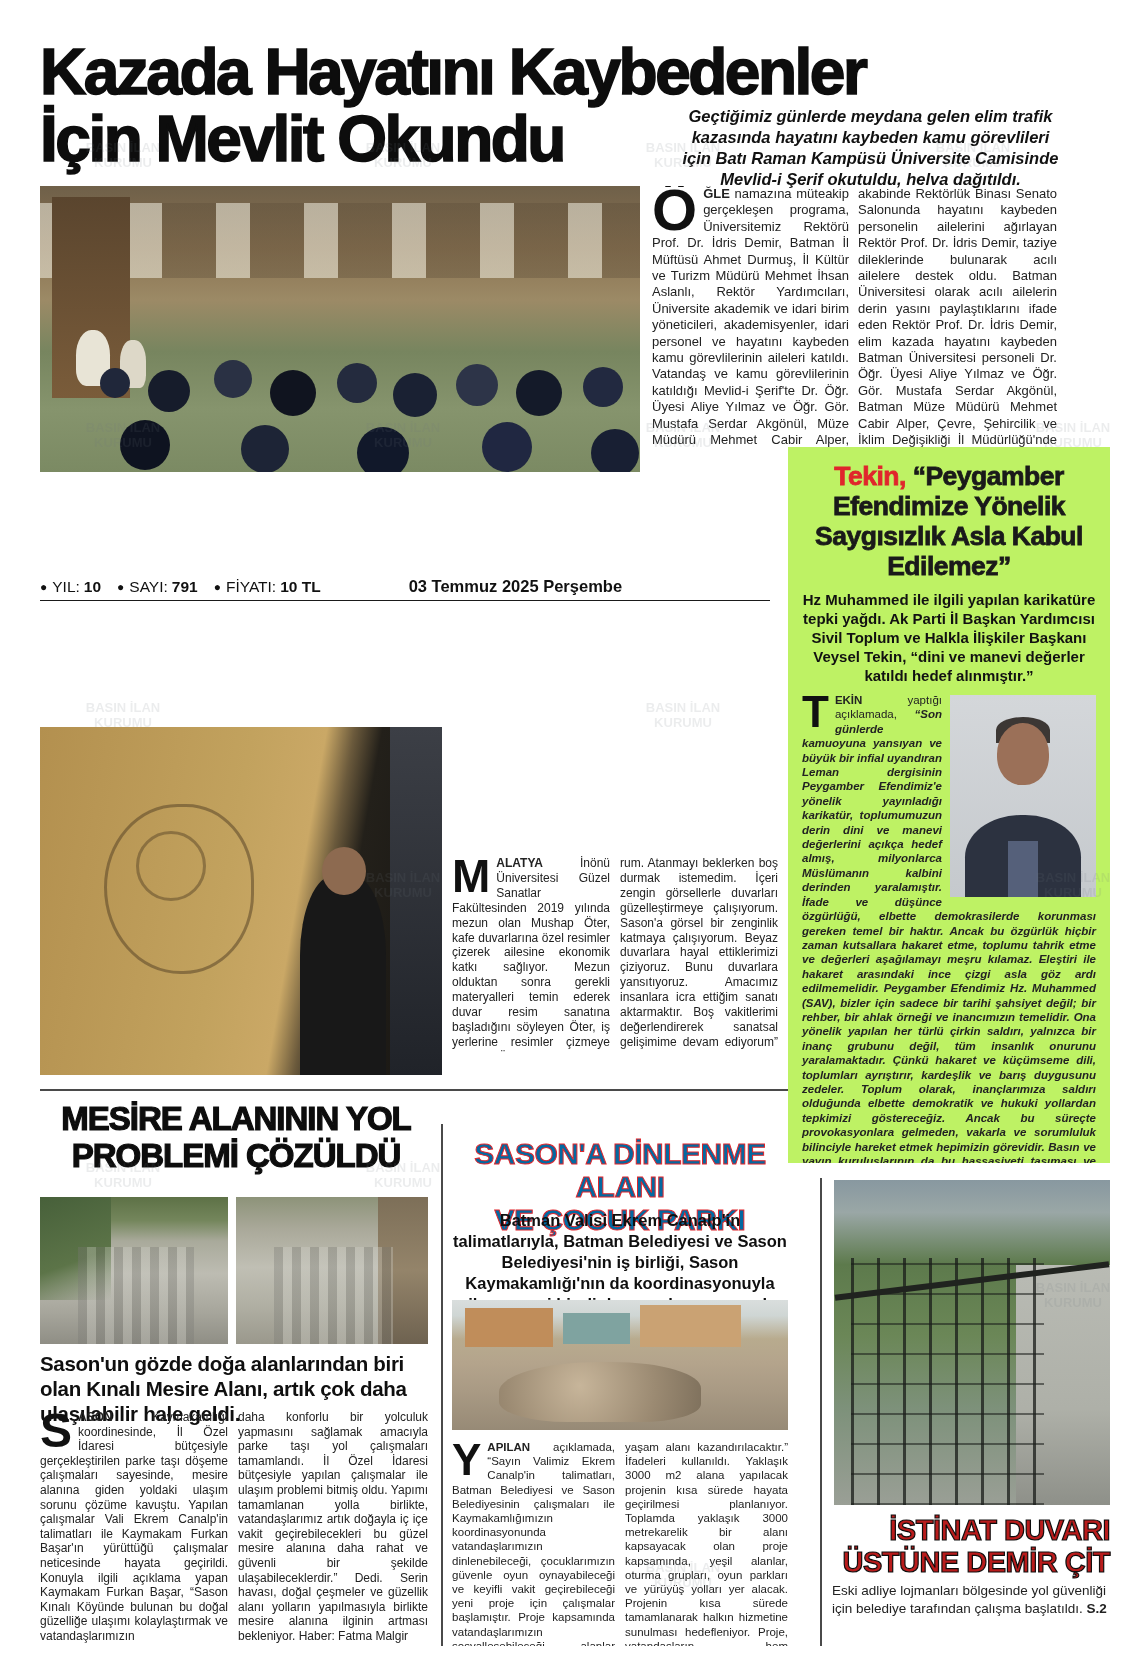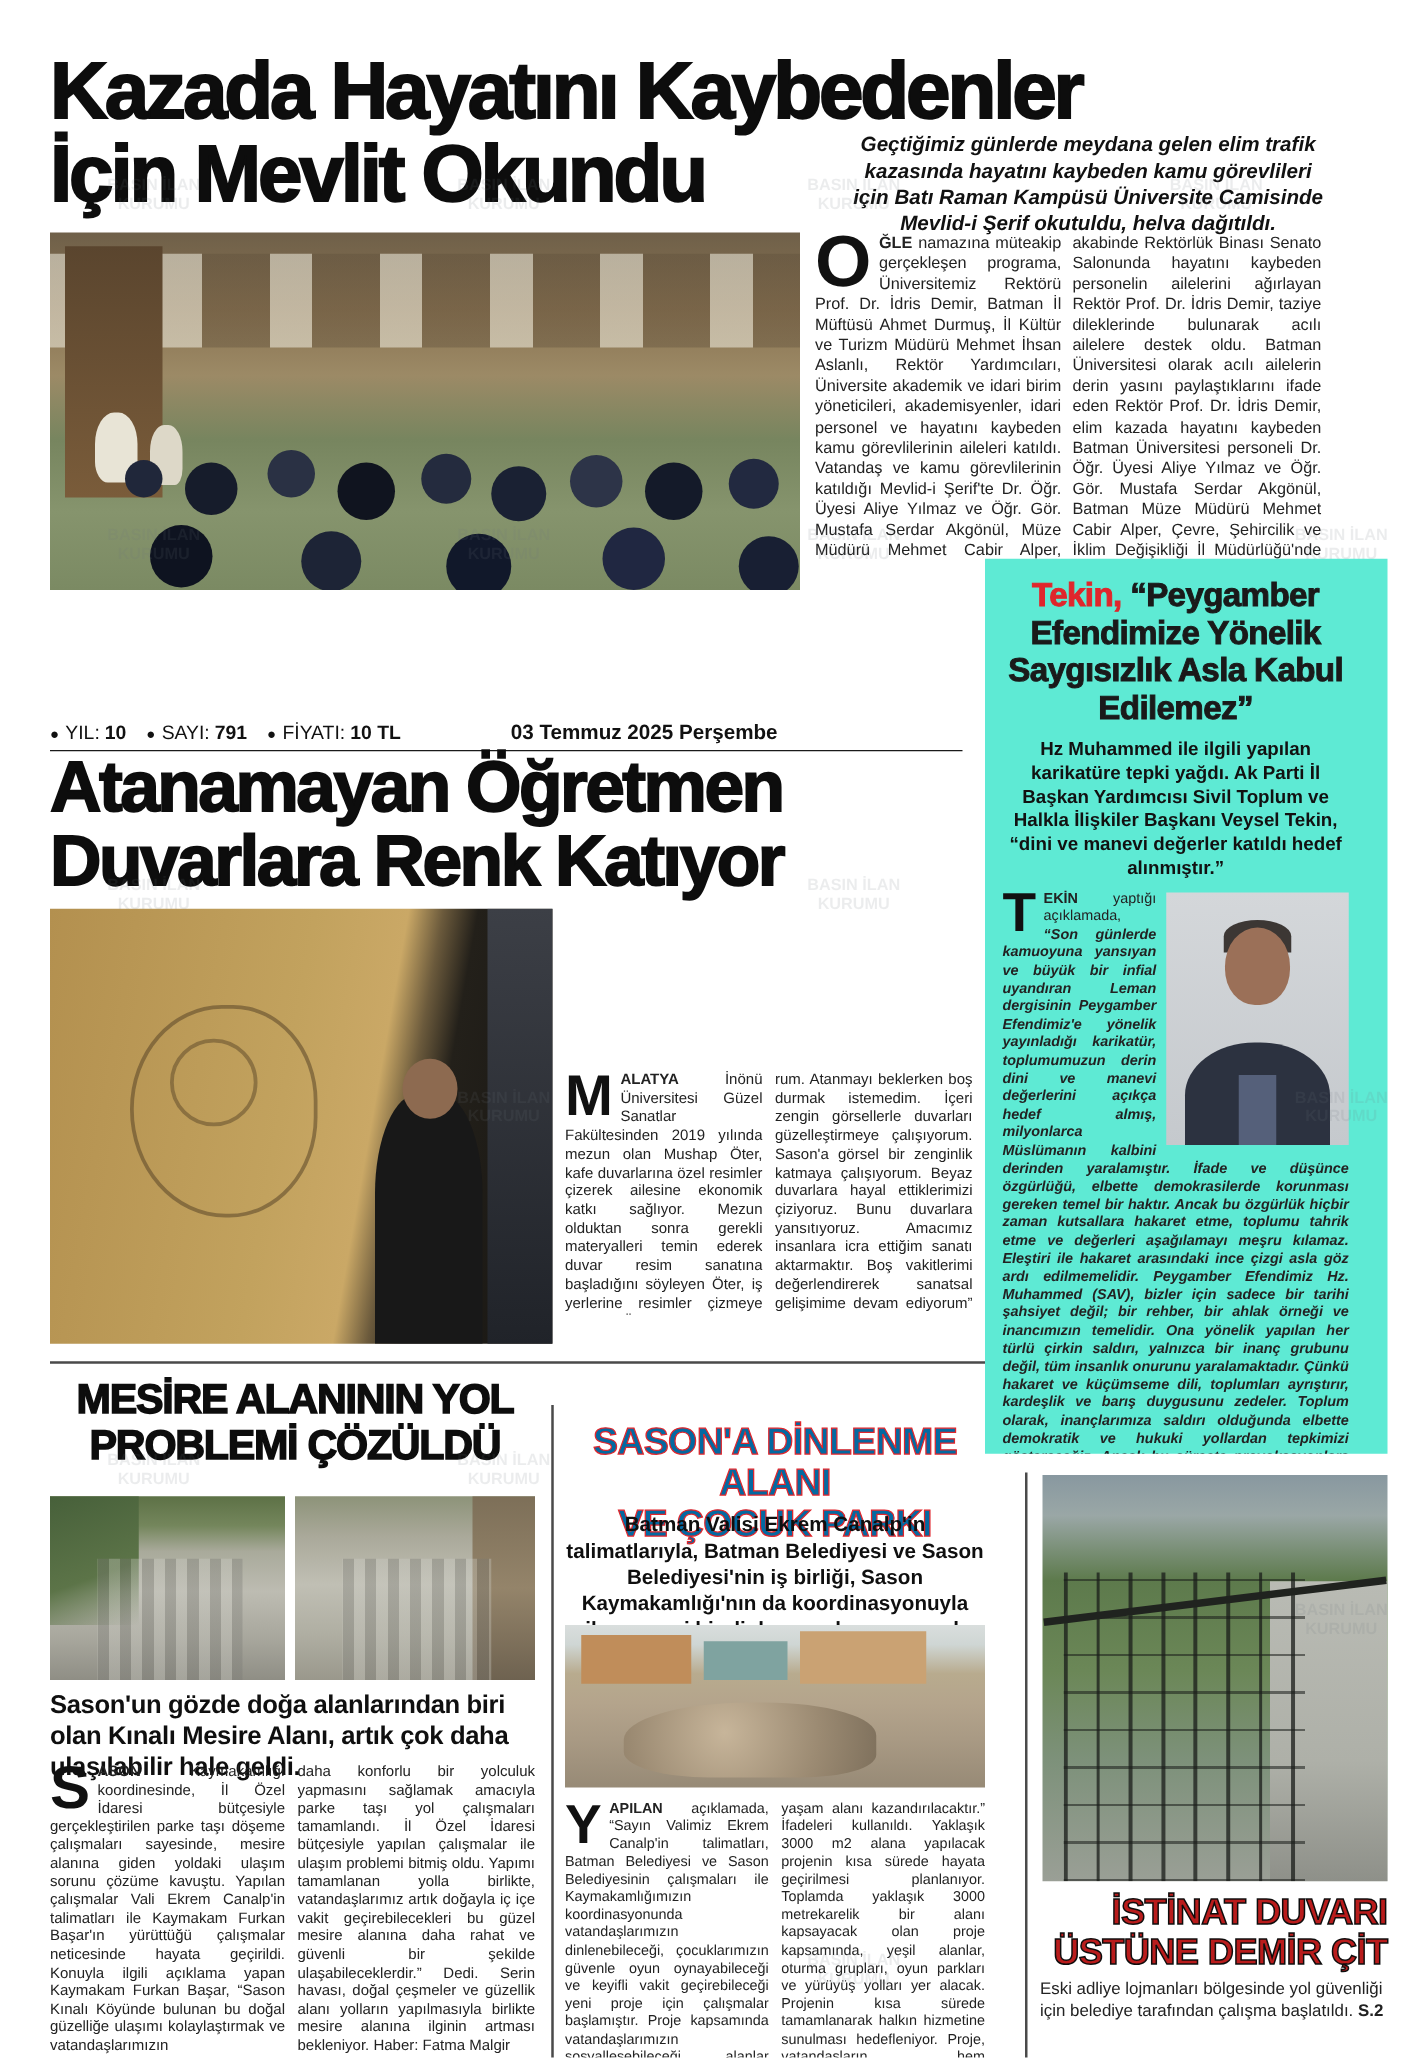--- a/index.html
+++ b/index.html
@@ -50,22 +50,22 @@
             border-width:27px 19px 0 0; border-color:#a8aeb4 transparent transparent transparent; }
   .info-line { position:absolute; left:40px; top:577px; width:730px; height:24px; display:flex; align-items:center;
             font-size:15.5px; color:#111; border-bottom:1.5px solid #1a1a1a; padding-bottom:4px; }
   .info-line .bullet { font-size:12px; margin:0 5px 0 0; }
   .info-item { margin-right:16px; display:flex; align-items:center; }
   .info-label { font-weight:normal; margin-right:4px; }
   .info-value { font-weight:bold; }
   .info-date { font-weight:bold; margin-left:72px; font-size:16.5px; }
 
   
-  .tekin-box { position:absolute; left:788px; top:447px; width:322px; height:716px; background:#5eead4;
-               padding:14px 31px 10px 14px; overflow:hidden; }
+  .tekin-box { position:absolute; left:788px; top:447px; width:322px; height:716px; background:#bef264;
+               padding:14px 14px 10px 14px; overflow:hidden; }
   .tekin-hl { text-align:center; font-weight:900; font-size:26.5px; line-height:30px; letter-spacing:-0.5px;
               color:#1a1a1a; -webkit-text-stroke:0.8px #1a1a1a; }
   .tekin-hl .red { color:#e0262c; -webkit-text-stroke:0.8px #e0262c; }
   .tekin-sub { margin-top:9px; text-align:center; font-weight:bold; font-size:15px; line-height:19px; color:#111; }
   .tekin-body { margin-top:8px; font-size:11.5px; line-height:14.4px; text-align:justify; color:#222; }
   .tekin-body .dropcap { font-size:44px; line-height:34px; }
   .portrait { float:right; width:146px; height:202px; margin:2px 0 6px 8px; position:relative;
               background:linear-gradient(180deg,#d4d7da 0%,#c5c9cd 100%); overflow:hidden; }
   .portrait .head { position:absolute; left:50%; top:14%; width:52px; height:62px; margin-left:-26px;
               border-radius:50% 50% 46% 46%; background:#9b7058; }
@@ -216,21 +216,20 @@
       <div class="portrait">
         <div class="hair"></div>
         <div class="head"></div>
         <div class="torso"></div>
         <div class="shirt"></div>
       </div>
       <span class="dropcap">T</span><span class="lead-word">EKİN</span><span> yaptığı açıklamada, </span><span class="quote-italic">“Son günlerde kamuoyuna yansıyan ve büyük bir infial uyandıran Leman dergisinin Peygamber Efendimiz'e yönelik yayınladığı karikatür, toplumumuzun derin dini ve manevi değerlerini açıkça hedef almış, milyonlarca Müslümanın kalbini derinden yaralamıştır. İfade ve düşünce özgürlüğü, elbette demokrasilerde korunması gereken temel bir haktır. Ancak bu özgürlük hiçbir zaman kutsallara hakaret etme, toplumu tahrik etme ve değerleri aşağılamayı meşru kılamaz. Eleştiri ile hakaret arasındaki ince çizgi asla göz ardı edilmemelidir. Peygamber Efendimiz Hz. Muhammed (SAV), bizler için sadece bir tarihi şahsiyet değil; bir rehber, bir ahlak örneği ve inancımızın temelidir. Ona yönelik yapılan her türlü çirkin saldırı, yalnızca bir inanç grubunu değil, tüm insanlık onurunu yaralamaktadır. Çünkü hakaret ve küçümseme dili, toplumları ayrıştırır, kardeşlik ve barış duygusunu zedeler. Toplum olarak, inançlarımıza saldırı olduğunda elbette demokratik ve hukuki yollardan tepkimizi göstereceğiz. Ancak bu süreçte provokasyonlara gelmeden, vakarla ve sorumluluk bilinciyle hareket etmek hepimizin görevidir.  Basın ve yayın kuruluşlarının da bu hassasiyeti taşıması ve toplumsal barışı zedeleyecek yayınlardan uzak durması gerektiğini bir kez daha hatırlatmak isterim.”</span>
     </div>
   </div>
 
-  <h1 class="main-hl"><span>Atanamayan Öğretmen</span><br><span>Duvarlara Renk Katıyor</span></h1>
 
   <div class="photo wall-photo">
     <div class="sketch"></div>
     <div class="sketch2"></div>
     <div class="door"></div>
     <div class="artist"></div>
     <div class="artist-head"></div>
   </div>
 
 

